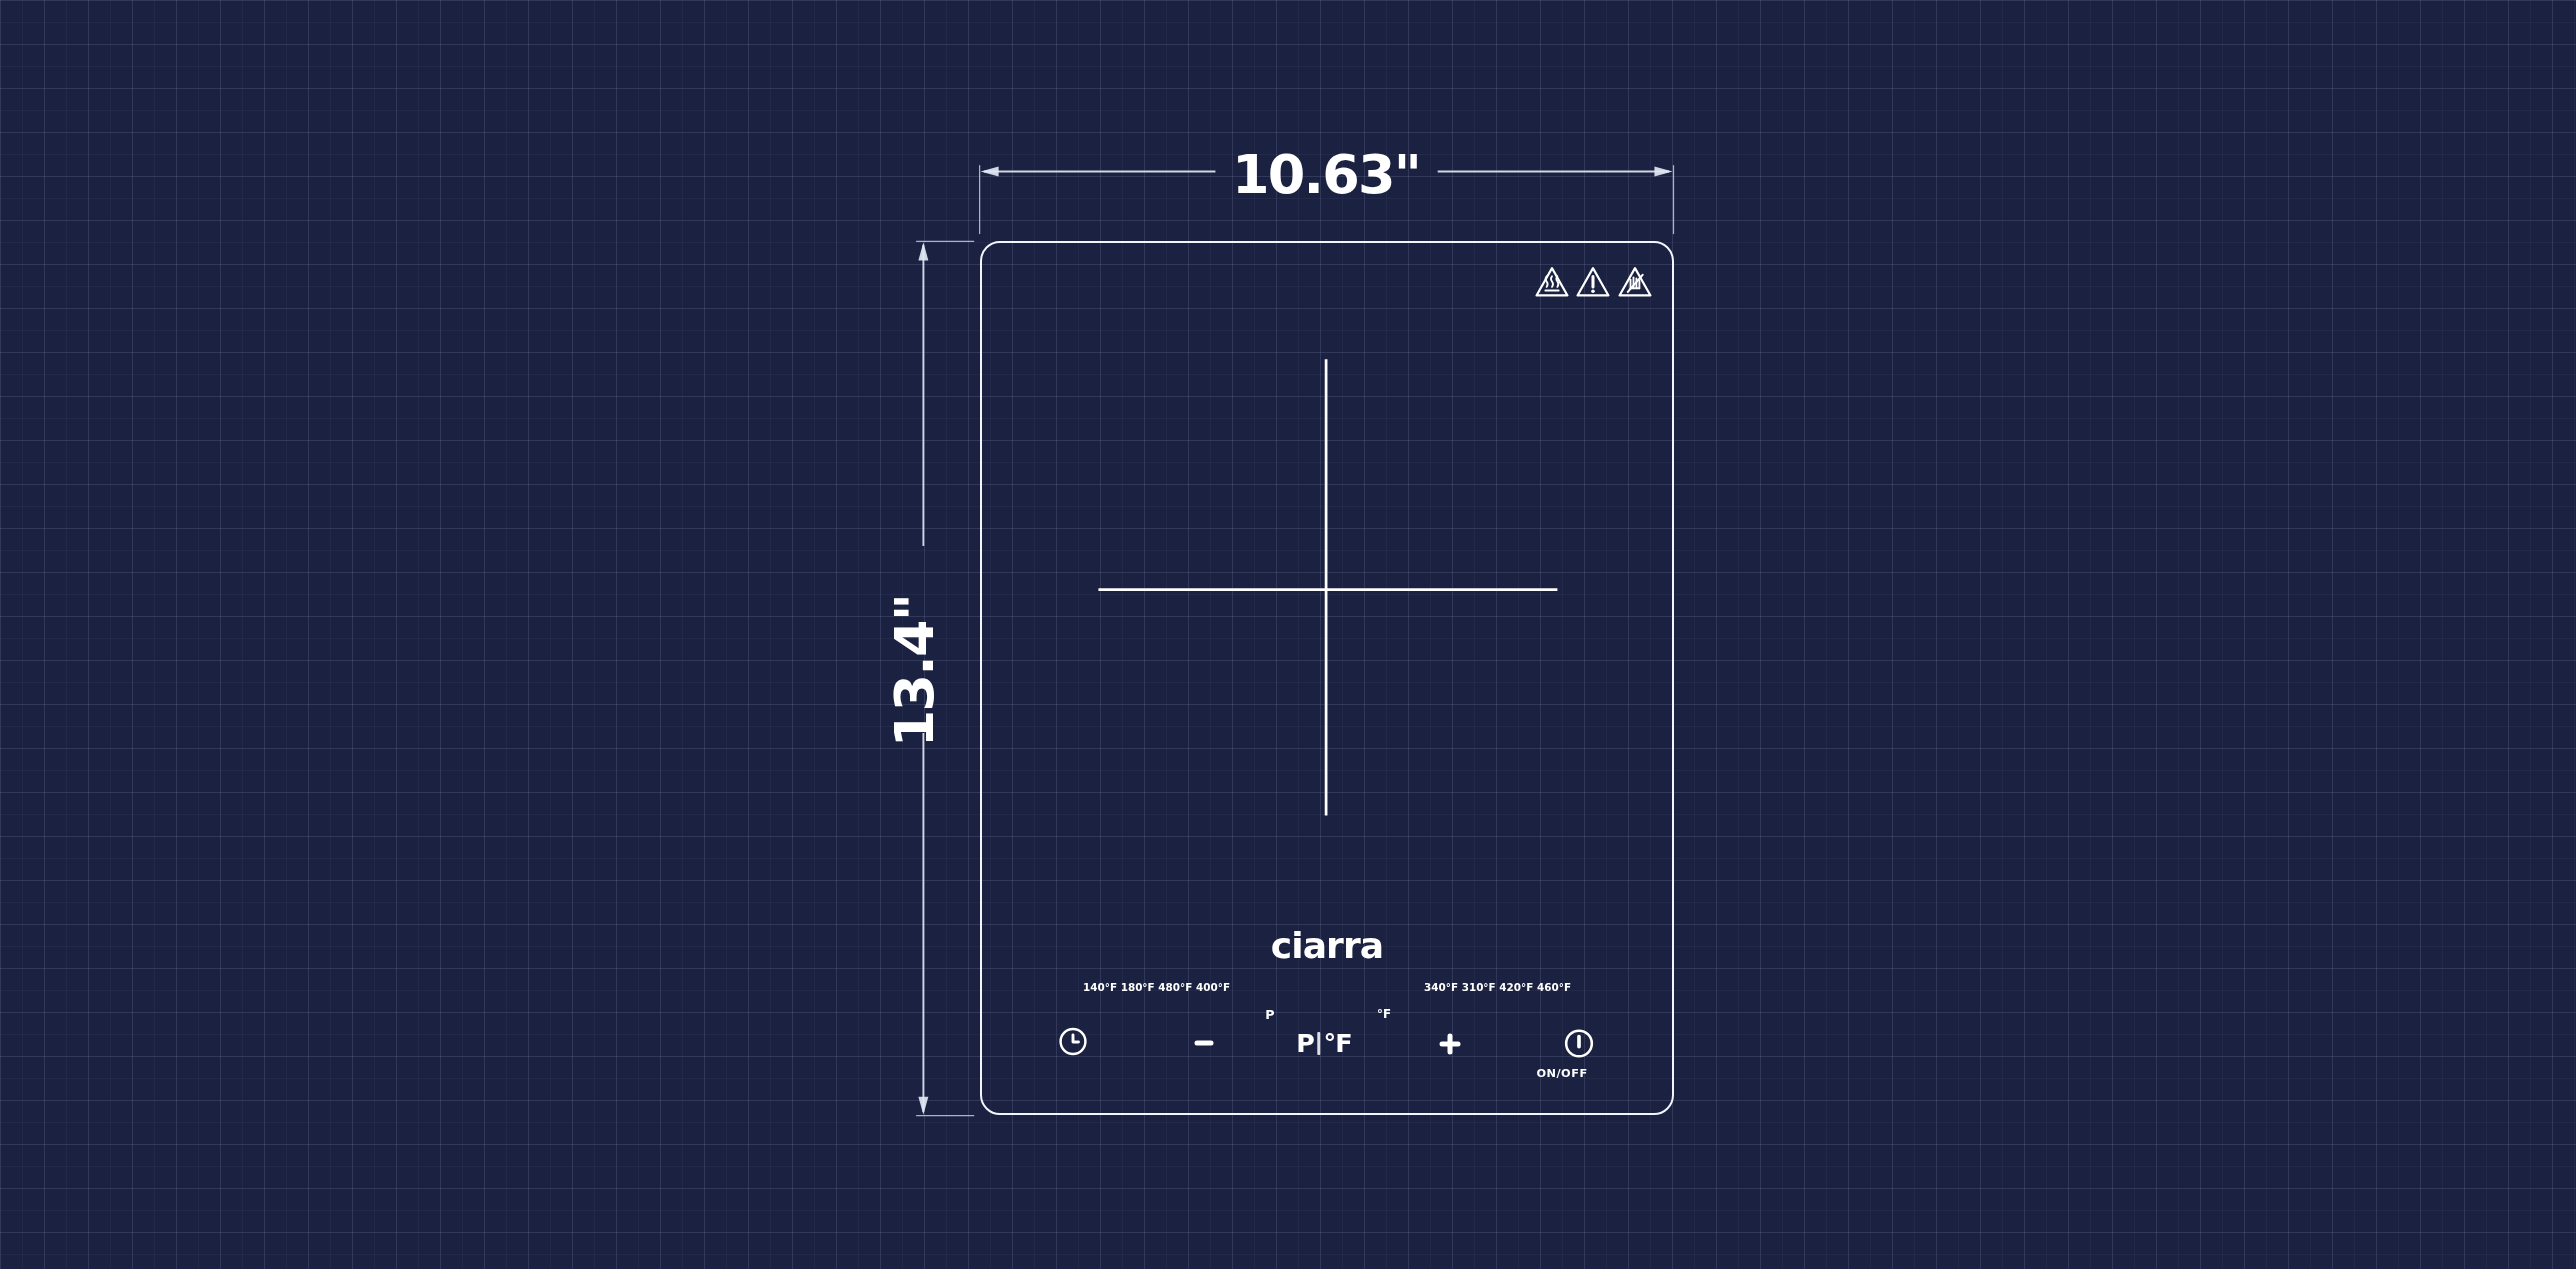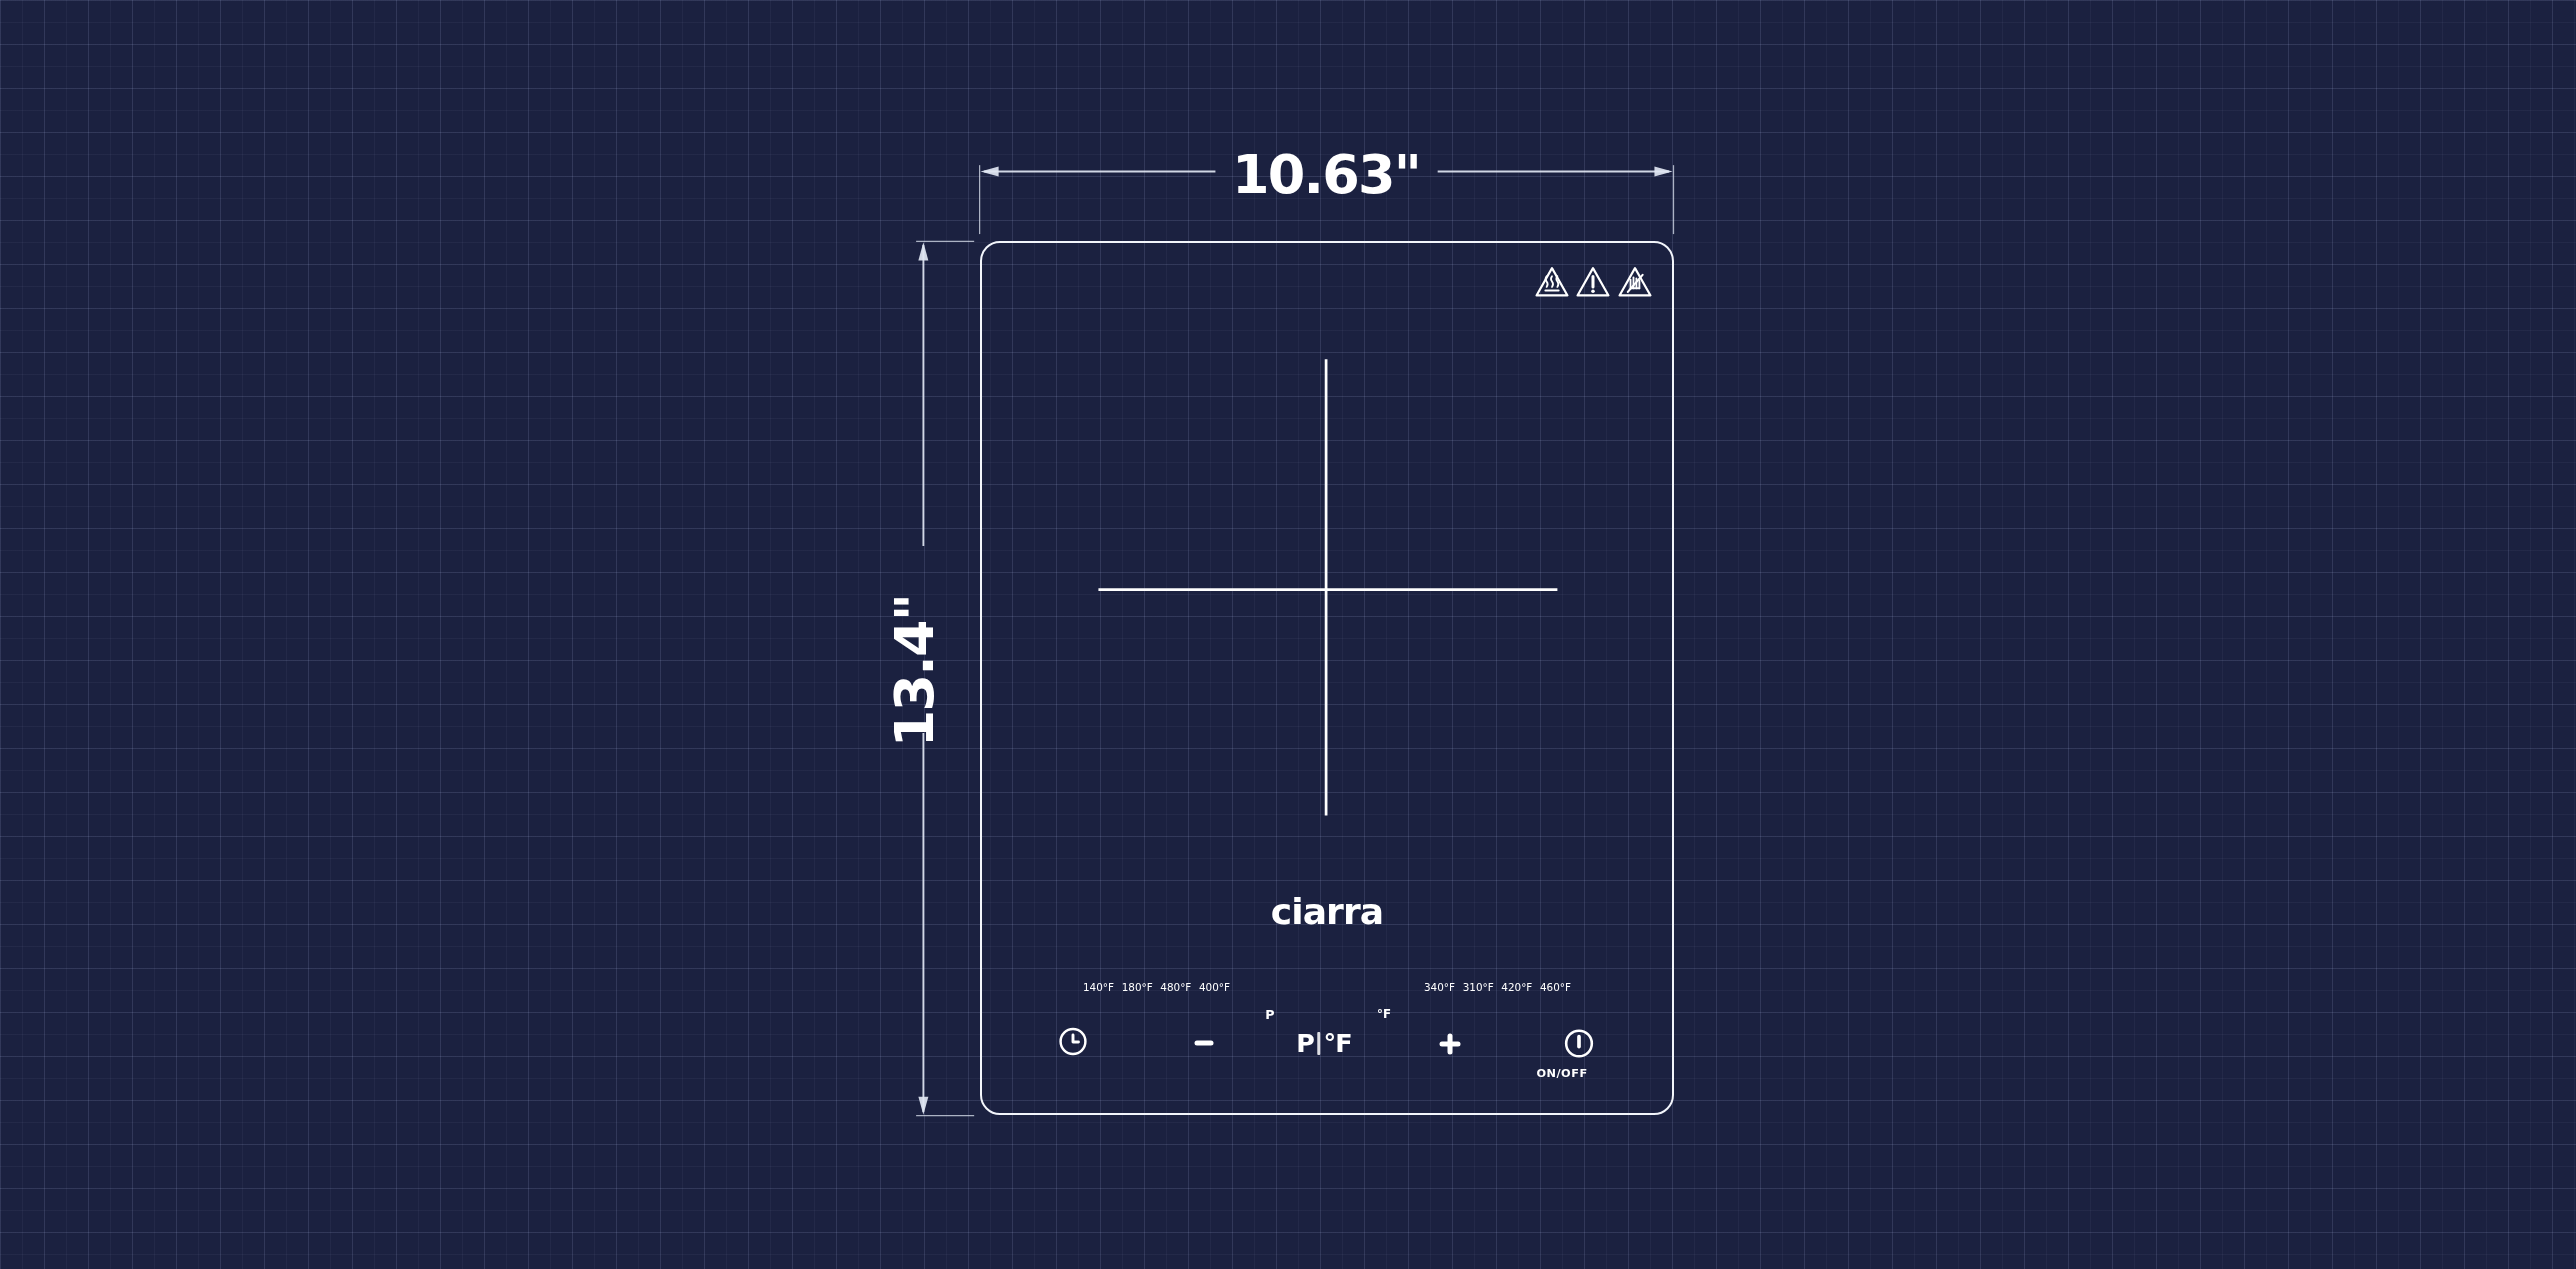--- a/index.html
+++ b/index.html
@@ -34,21 +34,21 @@
   }
   .dim-label.vertical{transform:translate(-50%,-50%) rotate(-90deg);}
   .warnings{
     position:absolute;left:1534px;top:265px;display:flex;gap:5.4px;align-items:flex-end;
   }
   .logo{
     font-size:36px;font-weight:bold;letter-spacing:-0.9px;color:#fff;white-space:nowrap;
   }
   .temps{
     position:absolute;display:flex;justify-content:space-between;width:147px;
-    font-size:10.4px;font-weight:normal;letter-spacing:0;white-space:nowrap;
+    font-size:10.4px;font-weight:bold;letter-spacing:0;white-space:nowrap;
   }
   .indicator{font-size:12.7px;font-weight:bold;white-space:nowrap;}
   .minus-bar{width:19px;height:5px;background:#fff;border-radius:2.7px;}
   .plus-shape{width:21px;height:21px;}
   .plus-shape::before,.plus-shape::after{content:"";position:absolute;background:#fff;border-radius:2.7px;}
   .plus-shape::before{left:0;top:8px;width:21px;height:5px;}
   .plus-shape::after{left:8px;top:0;width:5px;height:21px;}
   .display{
     display:flex;align-items:center;gap:3.6px;
     font-size:25.4px;font-weight:bold;letter-spacing:-0.9px;white-space:nowrap;
@@ -116,21 +116,21 @@
         <path d="M15 26 V16.5"></path>
         <path d="M18.3 26 V14"></path>
         <path d="M21.6 26 V15"></path>
         <path d="M24.9 26 V17.5"></path>
         <path d="M15 26 h9.9"></path>
       </g>
       <line x1="12" y1="30" x2="28.5" y2="11" stroke="#fff" stroke-width="2.4" stroke-linecap="round"></line>
     </svg>
   </div>
 
-  <div class="c logo" style="left:1327px;top:911px;">ciarra</div>
+  <div class="c logo" style="left:1327px;top:945px;">ciarra</div>
 
   <div class="temps" style="left:1083px;top:981px;">
     <span>140°F</span>
     <span>180°F</span>
     <span>480°F</span>
     <span>400°F</span>
   </div>
   <div class="temps" style="left:1424px;top:981px;">
     <span>340°F</span>
     <span>310°F</span>

